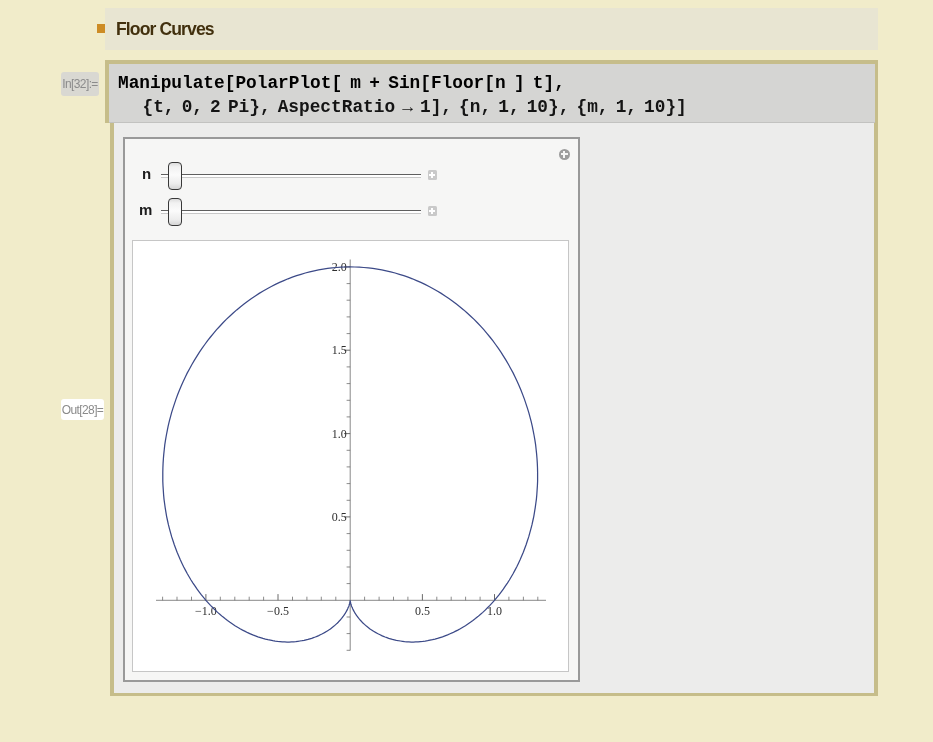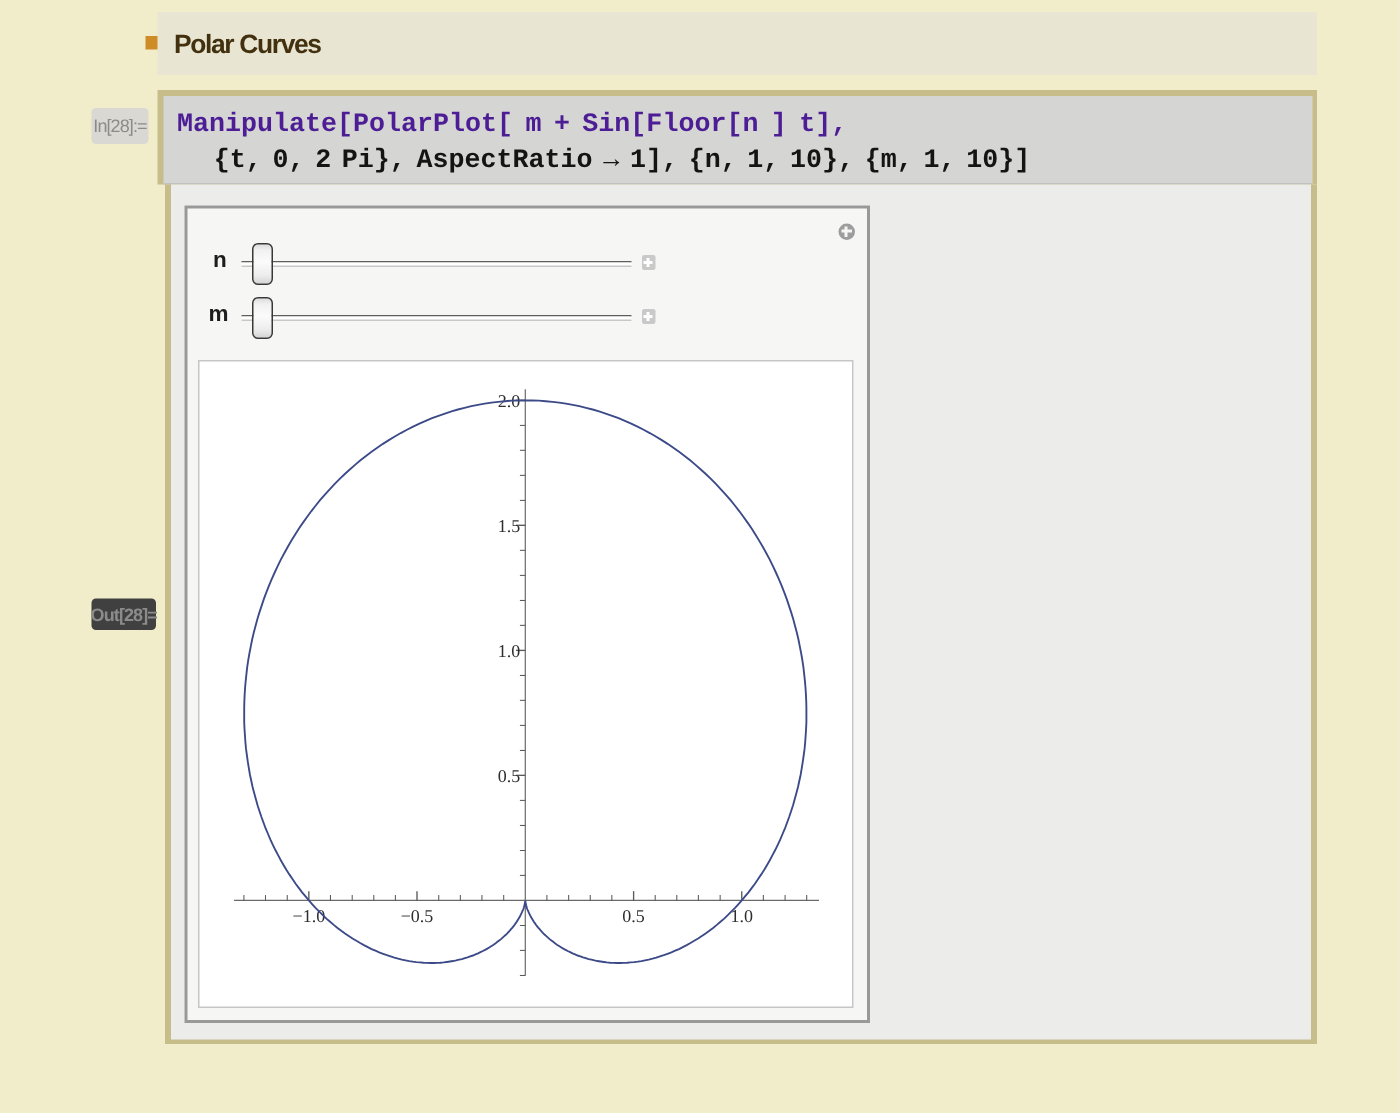--- a/index.html
+++ b/index.html
@@ -3,35 +3,35 @@
 <style>
   html,body { margin:0; padding:0; }
   body { width:933px; height:742px; background:#f1ecca; position:relative; overflow:hidden;
          font-family:"Liberation Sans", sans-serif; }
   .abs { position:absolute; }
 </style></head>
 <body>
 
 <div class="abs" style="left:105px; top:8px; width:773px; height:42px; background:#e8e5d2;"></div>
 <div class="abs" style="left:97px; top:23.5px; width:8px; height:9px; background:#cd8c25;"></div>
-<div class="abs" style="left:116px; top:18.6px; font-size:17.6px; font-weight:bold; letter-spacing:-0.9px; color:#42300e;">Polar Curves</div>
+<div class="abs" style="left:116px; top:18.6px; font-size:17.6px; font-weight:bold; letter-spacing:-0.9px; color:#42300e;">Floor Curves</div>
 
 <div class="abs" style="left:105px; top:60px; width:773px; height:63px; background:#c6bd8a;"></div>
 <div class="abs" style="left:108.5px; top:63.5px; width:766px; height:59.5px; background:#d5d5d3;"></div>
 <div class="abs" style="left:108.5px; top:121.8px; width:766px; height:1.2px; background:#c2c2c0;"></div>
 <div class="abs" style="left:109.5px; top:123px; width:768px; height:573px; background:#c6bd8a;"></div>
 <div class="abs" style="left:113.5px; top:123px; width:760px; height:569.5px; background:#ececeb;"></div>
 
 <div class="abs" style="left:61px; top:72px; width:38px; height:24px; background:#d9d8d2; border-radius:3px;
-     color:#8b8b8b; font-size:12px; display:flex; align-items:center; justify-content:center; letter-spacing:-0.6px;">In[28]:=</div>
-<div class="abs" style="left:61px; top:399px; width:43px; height:21px; background:#404040; border-radius:3px;
-     color:#8b8b8b; font-size:12px; display:flex; align-items:center; justify-content:center; letter-spacing:-0.6px;font-weight:bold;">Out[28]=</div>
+     color:#8b8b8b; font-size:12px; display:flex; align-items:center; justify-content:center; letter-spacing:-0.6px;">In[32]:=</div>
+<div class="abs" style="left:61px; top:399px; width:43px; height:21px; background:#ffffff; border-radius:3px;
+     color:#8b8b8b; font-size:12px; display:flex; align-items:center; justify-content:center; letter-spacing:-0.6px;">Out[28]=</div>
 
 <div class="abs" style="left:118px; top:74.5px; font-family:'Liberation Mono',monospace; font-weight:bold;
-     font-size:17.8px; line-height:17.8px; color:#4c1d95; white-space:pre; word-spacing:-2.4px;">Manipulate[PolarPlot[ m + Sin[Floor[n ] t],</div>
+     font-size:17.8px; line-height:17.8px; color:#000000; white-space:pre; word-spacing:-2.4px;">Manipulate[PolarPlot[ m + Sin[Floor[n ] t],</div>
 <div class="abs" style="left:142.5px; top:99px; font-family:'Liberation Mono',monospace; font-weight:bold;
      font-size:17.8px; line-height:17.8px; color:#141414; white-space:pre; word-spacing:-3.55px;">{t, 0, 2 Pi}, AspectRatio → 1], {n, 1, 10}, {m, 1, 10}]</div>
 
 <div class="abs" style="left:123px; top:137px; width:453.2px; height:540.6px; background:#f6f6f5; border:2px solid #999999;"></div>
 
 <div class="abs" style="left:558.5px; top:148.5px; width:11.5px; height:11.5px; border-radius:50%; background:#9d9d9d;"></div>
 <div class="abs" style="left:560.8px; top:153.3px; width:7px; height:2px; background:#f6f6f5;"></div>
 <div class="abs" style="left:563.3px; top:150.8px; width:2px; height:7px; background:#f6f6f5;"></div>
 
 <div class="abs" style="left:142px; top:165px; font-size:15px; font-weight:bold; color:#1d1d1d;">n</div>

